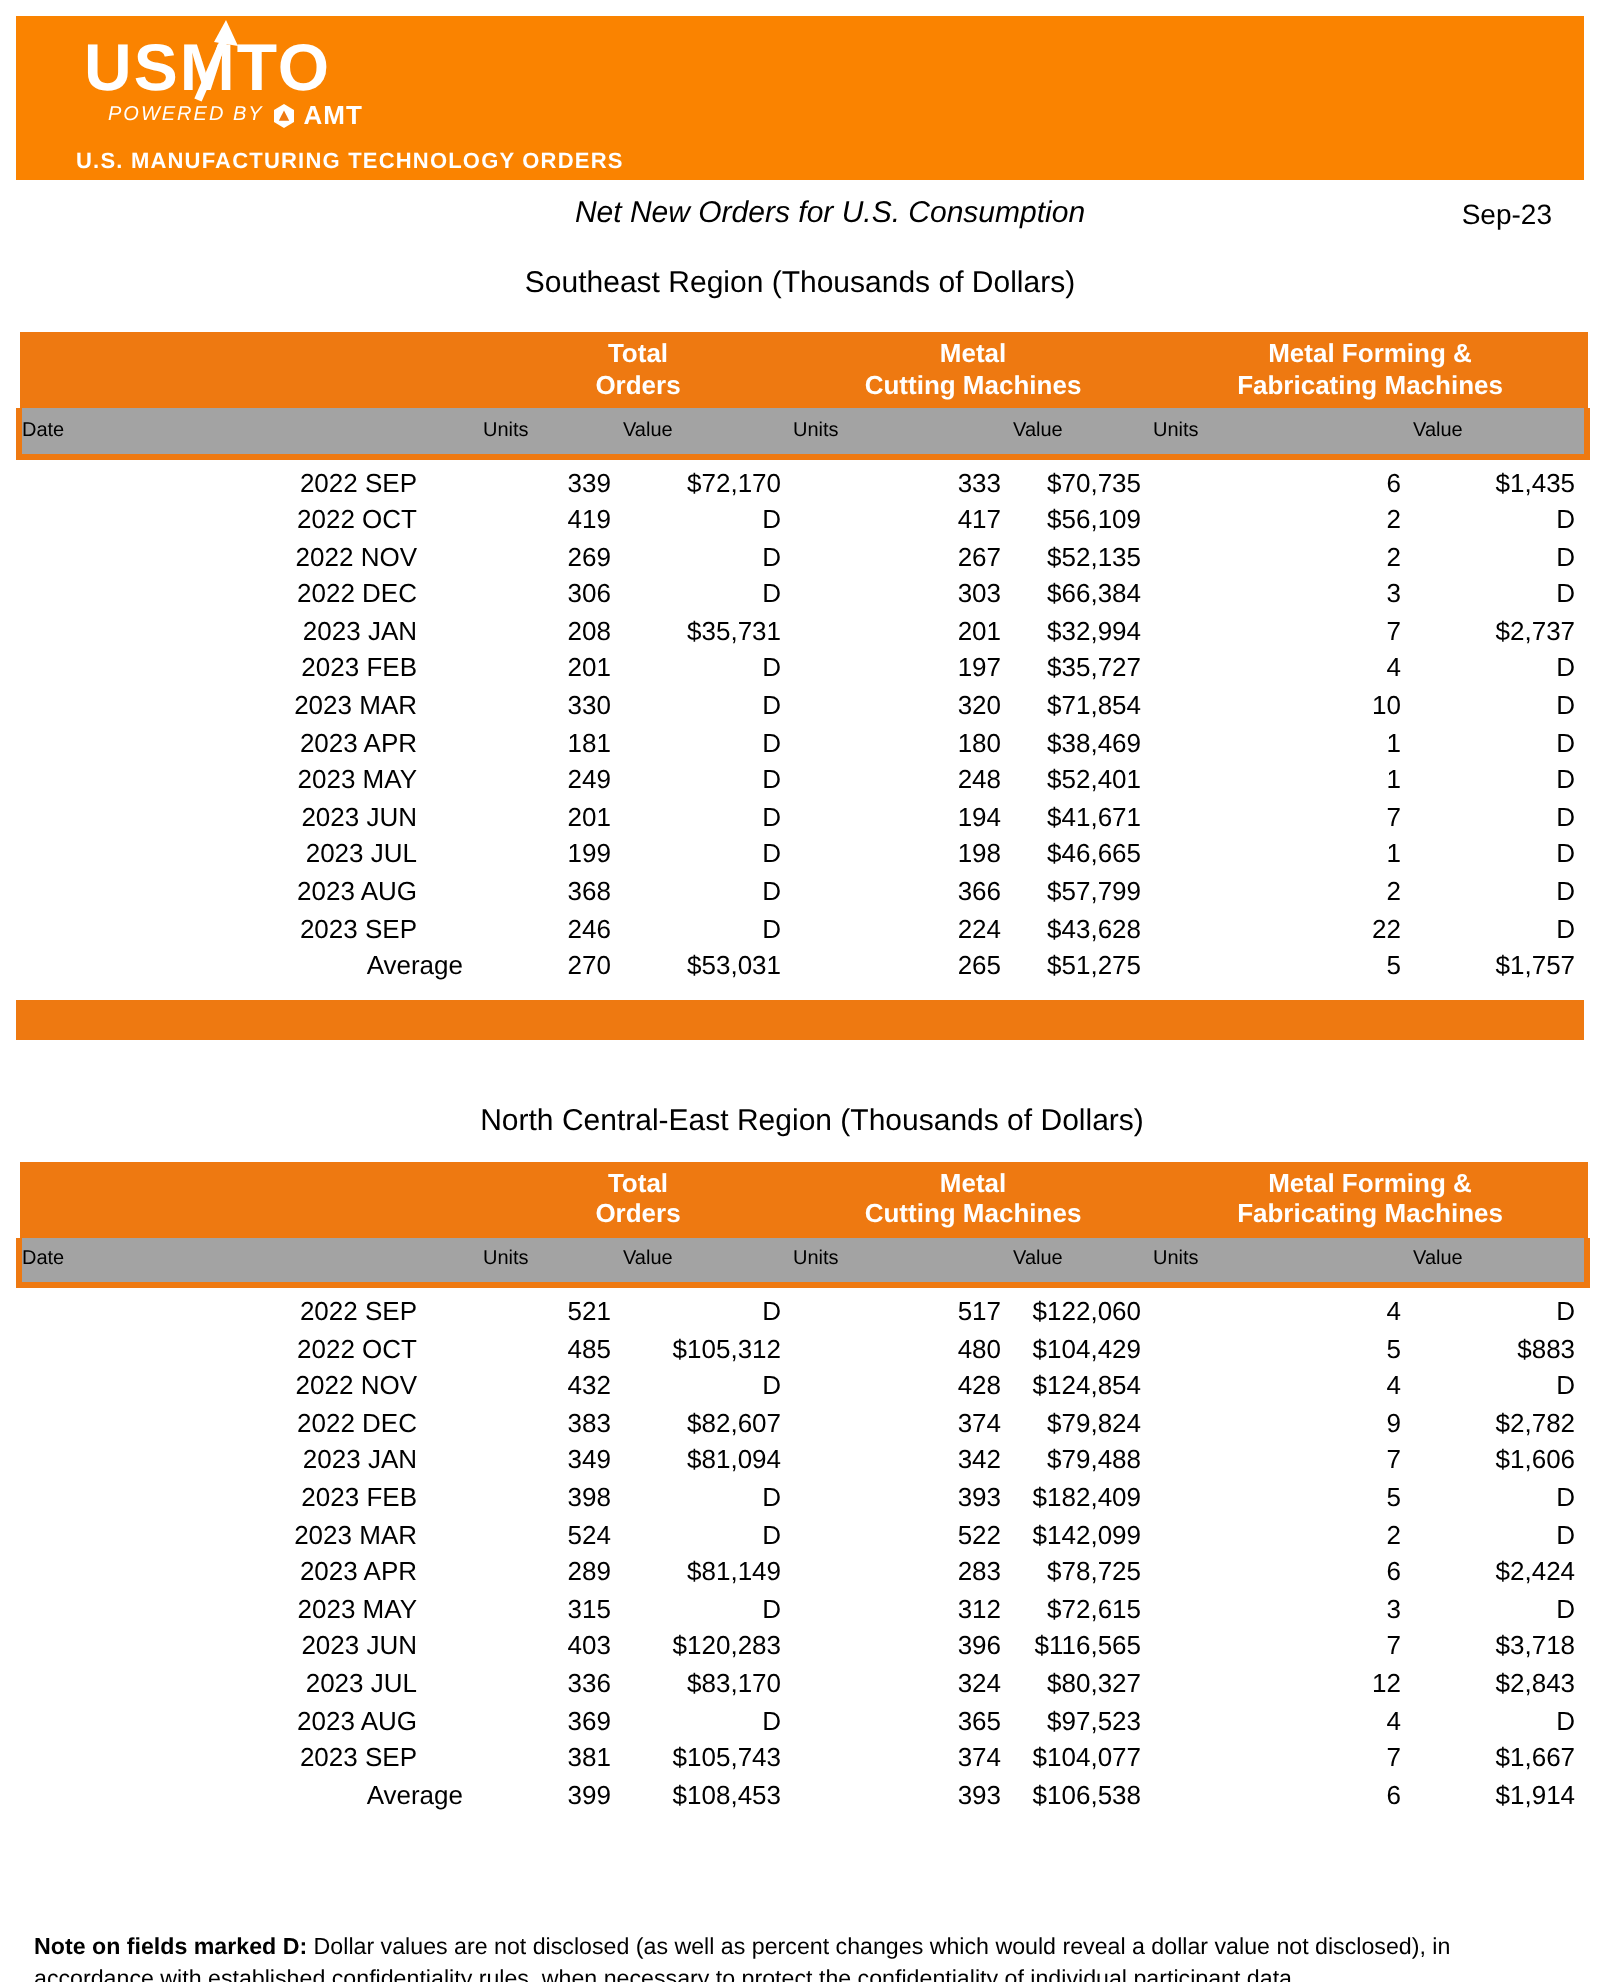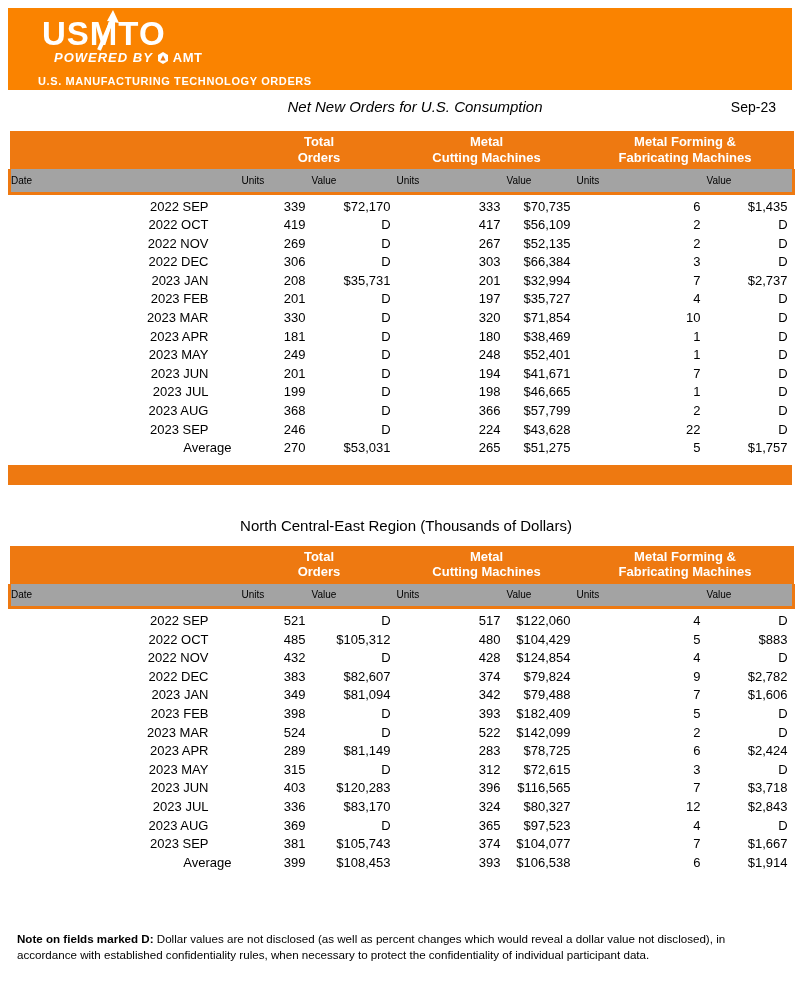--- a/index.html
+++ b/index.html
@@ -40,23 +40,23 @@
     pointer-events: none;
   }
   .powered-row {
     margin-left: 19px;
     margin-top: 0px;
     display: flex;
     align-items: center;
     gap: 4px;
   }
   .powered-by {
-    font-size: 13px;
+    font-size: 10px;
     font-style: italic;
-    font-weight: bold;
+    font-weight: normal;
     letter-spacing: 1px;
   }
   .amt-label { font-size: 13px; font-weight: bold; letter-spacing: 0.5px; }
   .tagline {
     margin-top: 10px;
     margin-left: 3px;
     font-size: 11px;
     font-weight: bold;
     letter-spacing: 0.6px;
   }
@@ -162,20 +162,21 @@
       <span class="amt-label">AMT</span>
     </div>
     <div class="tagline">U.S. MANUFACTURING TECHNOLOGY ORDERS</div>
   </header>
 
   <div class="title-row">
     <div class="report-title">Net New Orders for U.S. Consumption</div>
     <div class="report-date">Sep-23</div>
   </div>
 
+  <div class="region-title">Southeast Region (Thousands of Dollars)</div>
 
   <table class="data-table">
     <colgroup>
       <col style="width:232px">
         <col style="width:70px">
         <col style="width:85px">
       <col style="width:110px">
         <col style="width:70px">
         <col style="width:130px">
         <col style="width:87px">

